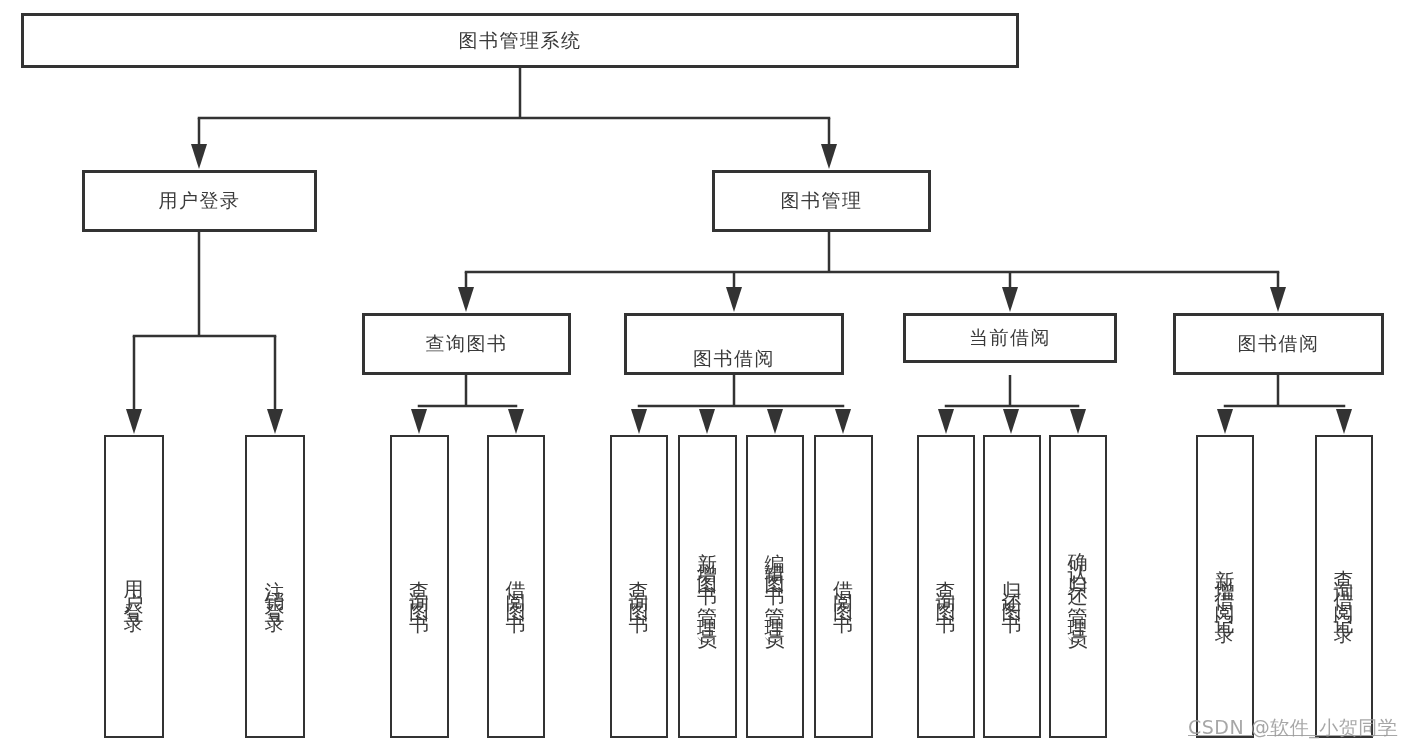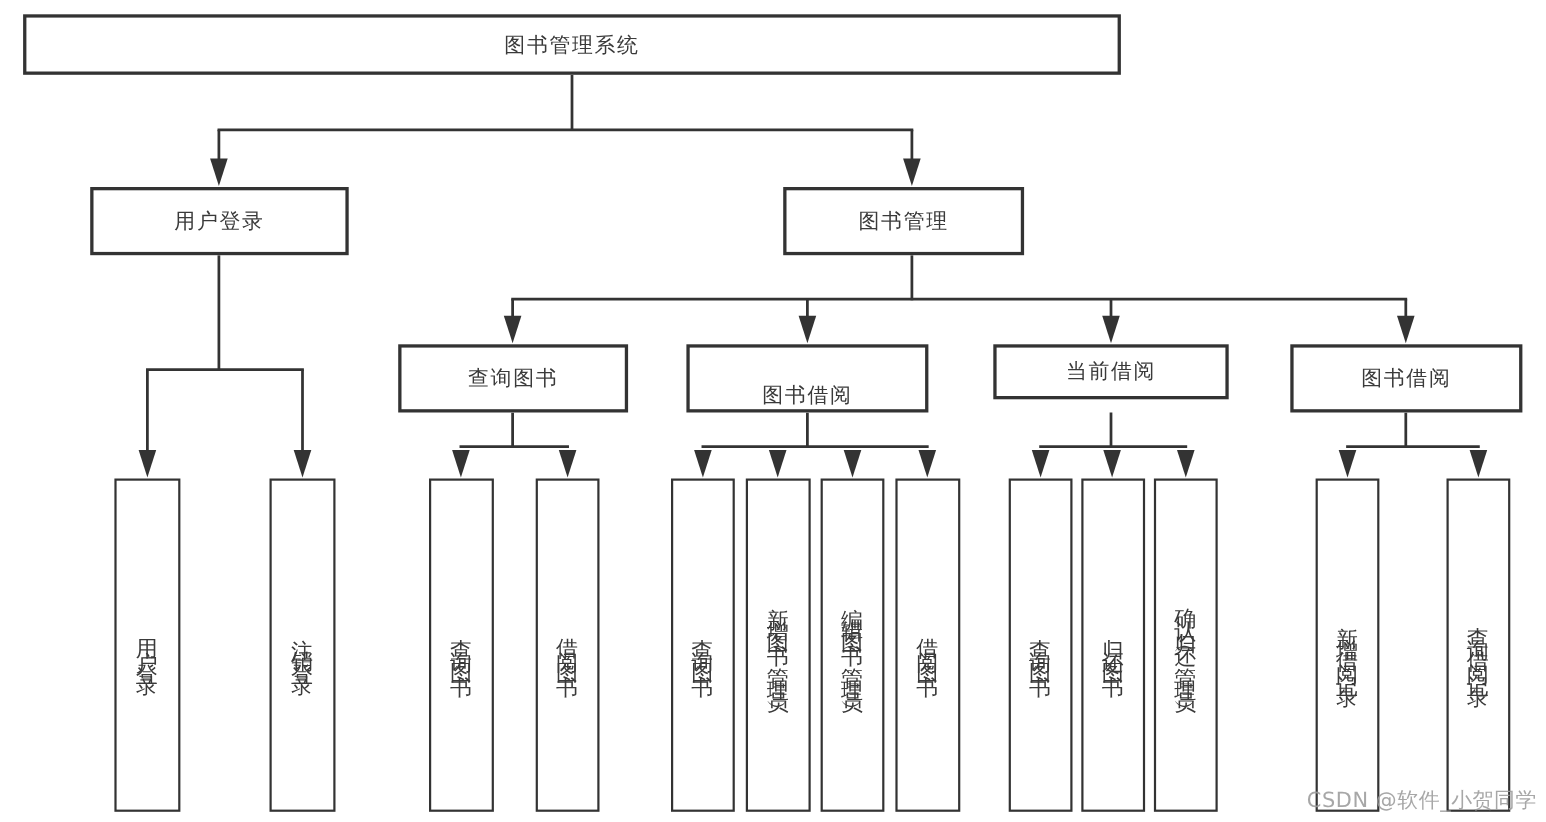--- a/index.html
+++ b/index.html
@@ -28,20 +28,21 @@
     writing-mode:vertical-rl;text-orientation:mixed;
     font-size:20px;line-height:1;letter-spacing:11px;
     color:#3a3a3a;white-space:nowrap;
   }
   .watermark{
     position:absolute;z-index:5;
     left:1188px;top:715px;
     font-size:19px;letter-spacing:0.5px;
     color:rgba(155,155,155,0.88);
     white-space:nowrap;
+    text-decoration:underline;
   }
 </style>
 </head>
 <body>
 
 <div id="stage">
 
   <svg id="wires" width="1405" height="747">
       <line x1="520" y1="68" x2="520" y2="119" stroke="#333333" stroke-width="2.5"></line>
       <line x1="199" y1="118" x2="199" y2="148" stroke="#333333" stroke-width="2.5"></line>

